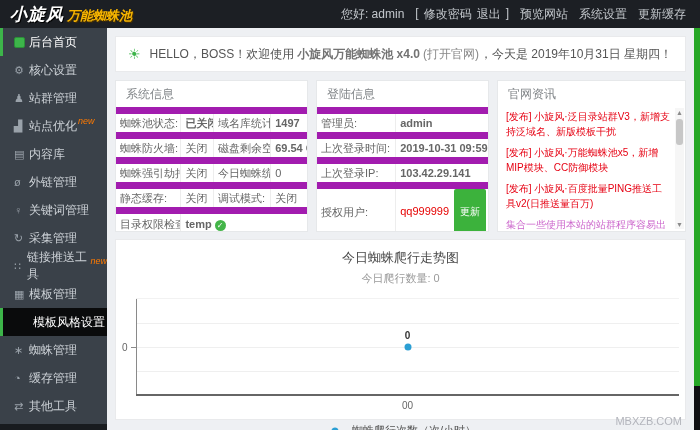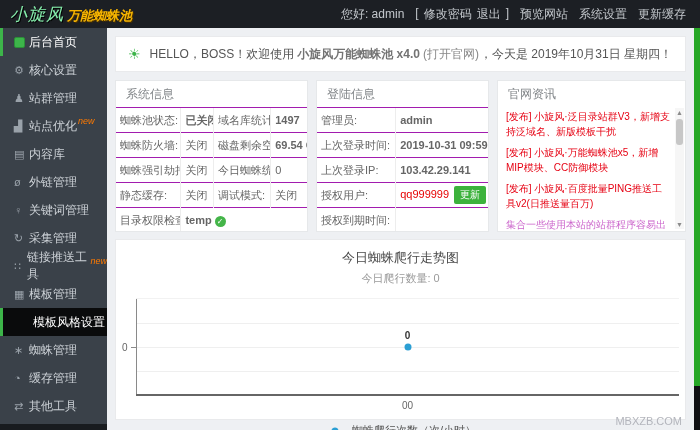--- a/index.html
+++ b/index.html
@@ -2,21 +2,21 @@
 <html><head>
 <meta charset="utf-8">
 <style>
   * { margin:0; padding:0; box-sizing:border-box; }
   html,body { width:700px; height:430px; overflow:hidden; }
   body { font-family:"Liberation Sans","DejaVu Sans",sans-serif; font-size:12px; background:#eef0f3; position:relative; color:#555; }
 
   
   .topbar { position:absolute; top:0; left:0; width:700px; height:28px; background:#1c1f24; display:flex; align-items:center; justify-content:space-between; padding:0 14px 0 10px; z-index:5; }
   .logo { display:flex; align-items:baseline; white-space:nowrap; }
-  .logo-primary { font-size:17px; font-weight:normal; font-style:italic; color:#86efac; letter-spacing:1px; text-shadow:1px 1px 0 #000; }
+  .logo-primary { font-size:17px; font-weight:bold; font-style:italic; color:#ffffff; letter-spacing:1px; text-shadow:1px 1px 0 #000; }
   .logo-secondary { font-size:13px; font-weight:bold; font-style:italic; color:#f7b500; margin-left:3px; text-shadow:1px 1px 0 #4a3000; }
   .topnav { display:flex; align-items:center; gap:11px; color:#c3c7cc; font-size:12px; white-space:nowrap; }
   .topnav a { color:#c3c7cc; text-decoration:none; cursor:pointer; }
   .bracket-group { display:flex; gap:5px; color:#c3c7cc; }
 
   
   .sidebar { position:absolute; left:0; top:28px; width:107px; height:402px; background:#3a4149; overflow:hidden; }
   .side-item { height:28px; display:flex; align-items:center; padding-left:11px; color:#ccd1d6; cursor:pointer; border-left:3px solid transparent; position:relative; }
   .side-item .glyph { width:15px; font-size:11px; color:#9aa2aa; font-style:normal; text-align:left; }
   .side-item.active-main { border-left-color:#3db54a; color:#fff; }
@@ -34,27 +34,27 @@
   .welcome .open-site { color:#888; margin-right:1px; text-decoration:none; cursor:pointer; }
 
   .panels { display:flex; gap:8px; margin-top:8px; height:152px; }
   .panel { background:#fff; border:1px solid #e6e8ea; overflow:hidden; position:relative; }
   .panel-h { height:26px; line-height:26px; padding:0 10px; color:#828689; font-size:12px; }
   .p-sys { width:193px; }
   .p-login { width:173px; }
   .p-news { flex:1; }
 
   table.info { width:100%; border-collapse:collapse; font-size:11px; table-layout:fixed; }
-  table.info td { border-top:1px solid #a21caf; border-left:1px solid #ededed; height:25px; padding:0 4px; color:#666; overflow:hidden; white-space:nowrap; }
+  table.info td { border-top:7px solid #a21caf; border-left:1px solid #ededed; height:25px; padding:0 4px; color:#666; overflow:hidden; white-space:nowrap; }
   table.info td:first-child { border-left:none; }
   td.val { color:#333; }
   .b { font-weight:bold; }
   .c-red { color:#e60000; }
   .check-badge { display:inline-block; width:11px; height:11px; line-height:11px; border-radius:50%; background:#44b549; color:#fff; font-size:8px; text-align:center; margin-left:3px; vertical-align:middle; }
-  .btn-update { display:inline-block; background:#3cb23c; color:#fff; font-size:10px; padding:2px 6px; border-radius:2px; margin-left:5px; cursor:pointer; }
+  .btn-update { display:inline-block; background:#3cb23c; color:#fff; font-size:10px; padding:16px 6px; border-radius:2px; margin-left:5px; cursor:pointer; }
 
   .news-list { padding:3px 14px 20px 8px; font-size:10px; line-height:1.45; height:124px; overflow:hidden; }
   .news-item { margin-bottom:7px; cursor:pointer; }
   .n-red { color:#e60012; }
   .n-pink { color:#cc66cc; }
   .mini-scroll { position:absolute; right:1px; top:27px; bottom:2px; width:9px; background:#f6f6f6; display:flex; flex-direction:column; align-items:center; }
   .mini-arrow { font-size:7px; color:#8b8b8b; height:9px; line-height:9px; cursor:pointer; }
   .mini-track { flex:1; width:100%; position:relative; }
   .mini-thumb { position:absolute; top:2px; left:1px; width:7px; height:26px; background:#c7c7c7; border-radius:3px; cursor:pointer; }
 

